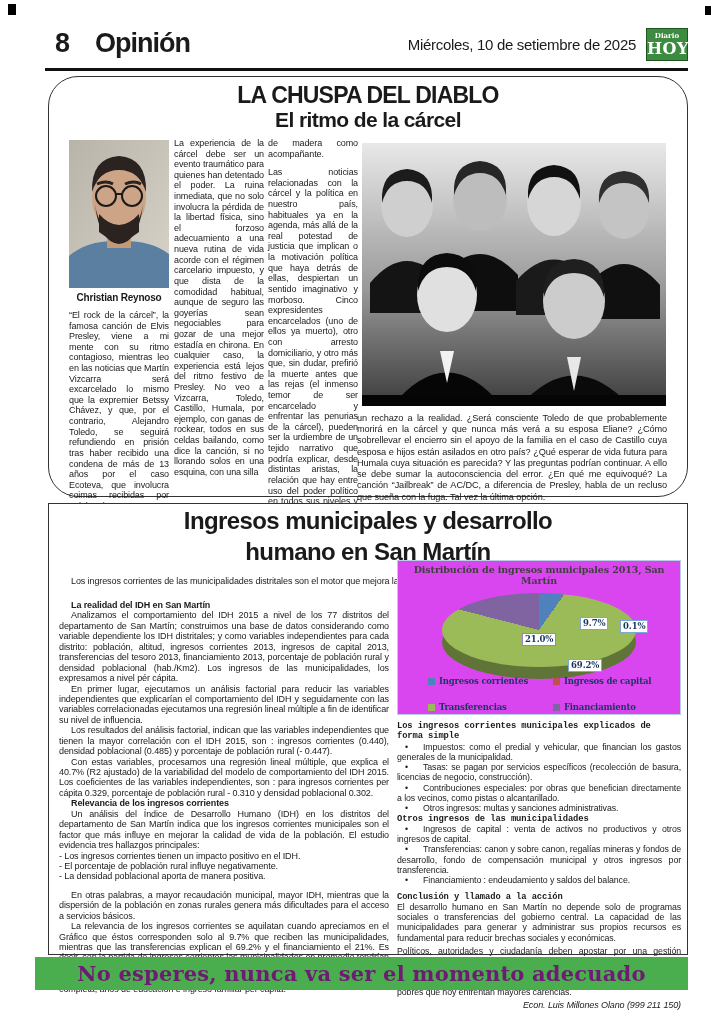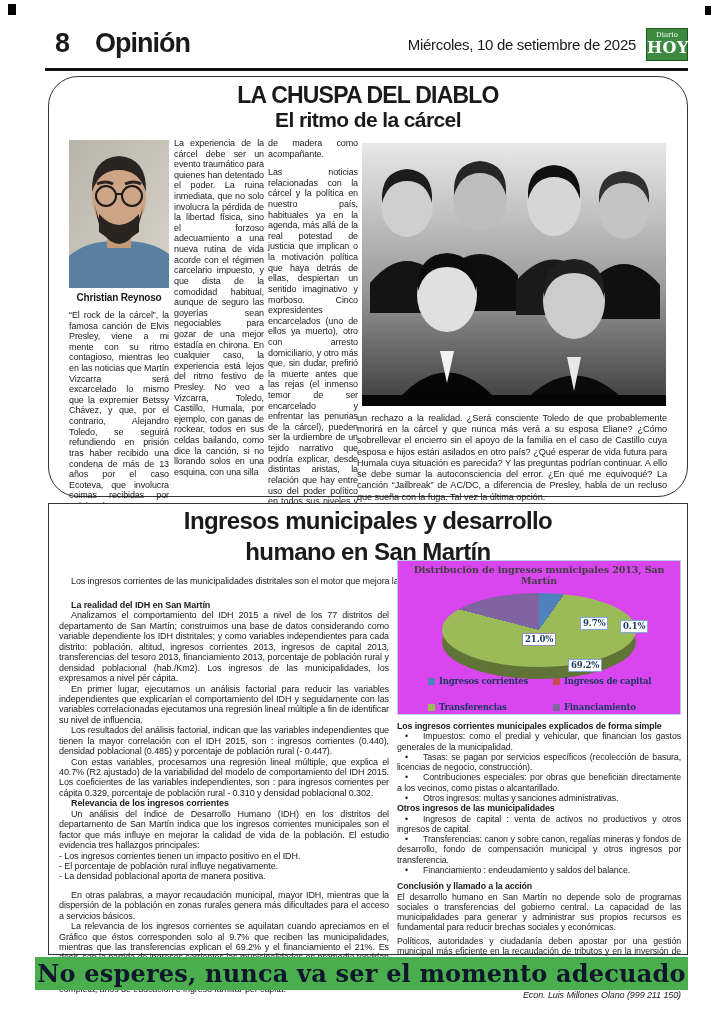--- a/index.html
+++ b/index.html
@@ -8,21 +8,21 @@
   .cropmark { position:absolute; background:#000; }
   #cm1 { left:8px; top:4px; width:8px; height:11px; }
   #cm2 { left:705px; top:6px; width:6px; height:9px; }
 
   
   #header { position:absolute; left:45px; top:26px; width:643px; height:40px; }
   #pagenum { position:absolute; left:10px; top:2px; font-size:27px; font-weight:bold; letter-spacing:-1px; }
   #section { position:absolute; left:50px; top:2px; font-size:27px; font-weight:bold; letter-spacing:-1px; }
   #dateline { position:absolute; right:52px; top:10px; font-size:15px; letter-spacing:-0.3px; }
   #logo { position:absolute; right:0; top:2px; width:42px; height:33px; background:#3d8b40; border:1px solid #21551f; text-align:center; color:#fff; }
-  #logo .logo-top { display:block; font-size:7px; font-weight:normal; font-family:"DejaVu Serif", serif; margin-top:2px; }
+  #logo .logo-top { display:block; font-size:7px; font-weight:bold; font-family:"DejaVu Serif", serif; margin-top:2px; }
   #logo .logo-main { display:block; font-size:16px; font-weight:bold; font-family:"DejaVu Serif", serif; letter-spacing:0.5px; margin-top:-1px; }
   #headrule { position:absolute; left:45px; top:68px; width:643px; height:2.5px; background:#111; }
 
   
   .artbox { position:absolute; border:1px solid #333; background:#fff; }
   #art1 { left:48px; top:76px; width:640px; height:421px;border-radius:30px; }
   #art2 { left:48px; top:503px; width:640px; height:452px; }
 
   .kicker { position:absolute; top:5px; left:0; width:100%; text-align:center; font-size:23px; font-weight:bold; letter-spacing:-0.8px; }
   .title1 { position:absolute; top:31px; left:0; width:100%; text-align:center; font-size:21px; font-weight:bold; letter-spacing:-0.6px; }
@@ -58,29 +58,29 @@
   #pietop { top:0; }
   .pielabel { position:absolute; font-family:"DejaVu Serif", serif; font-weight:bold; font-size:8.5px; color:#17375e; background:#fff; border:1px solid #7da7d8; padding:0 2px; line-height:11px; }
   #plab0 { left:138px; top:24px; }
   #plab1 { left:178px; top:27px; }
   #plab2 { left:126px; top:66px; }
   #plab3 { left:80px; top:40px; border-color:#9a86b8; }
   #legend { position:absolute; left:30px; top:116px; width:230px; display:grid; grid-template-columns:125px 105px; row-gap:16px; }
   .legitem { display:flex; align-items:center; font-family:"DejaVu Serif", serif; font-weight:bold; font-size:8.5px; color:#17375e; letter-spacing:-0.2px; }
   .swatch { width:7px; height:7px; margin-right:4px; flex:0 0 auto; }
 
-  #a2right .subhead { font-weight:bold; text-align:left; }
+  #a2right .subhead { font-weight:bold; text-align:left;font-family:Liberation Mono, monospace; }
   .bul { margin:0; }
   .bul .dot { display:inline-block; width:26px; padding-left:8px; }
   #signature { text-align:right; font-style:italic; font-size:9px; margin-top:3px; }
   .vgap6 { height:6px; } .vgap3 { height:3px; }
 
   
   #banner { position:absolute; left:35px; top:957px; width:653px; height:33px; display:flex; align-items:center; justify-content:center; }
-  #banner span { font-family:"DejaVu Serif", serif; font-weight:bold; font-size:24px; color:#0f172a; letter-spacing:0.2px; }
+  #banner span { font-family:"DejaVu Serif", serif; font-weight:bold; font-size:21px; color:#701a75; letter-spacing:0.2px; }
 </style>
 </head>
 <body>
 
 <div class="cropmark" id="cm1"></div>
 <div class="cropmark" id="cm2"></div>
 
 <div id="header">
   <div id="pagenum">8</div>
   <div id="section">Opinión</div>

